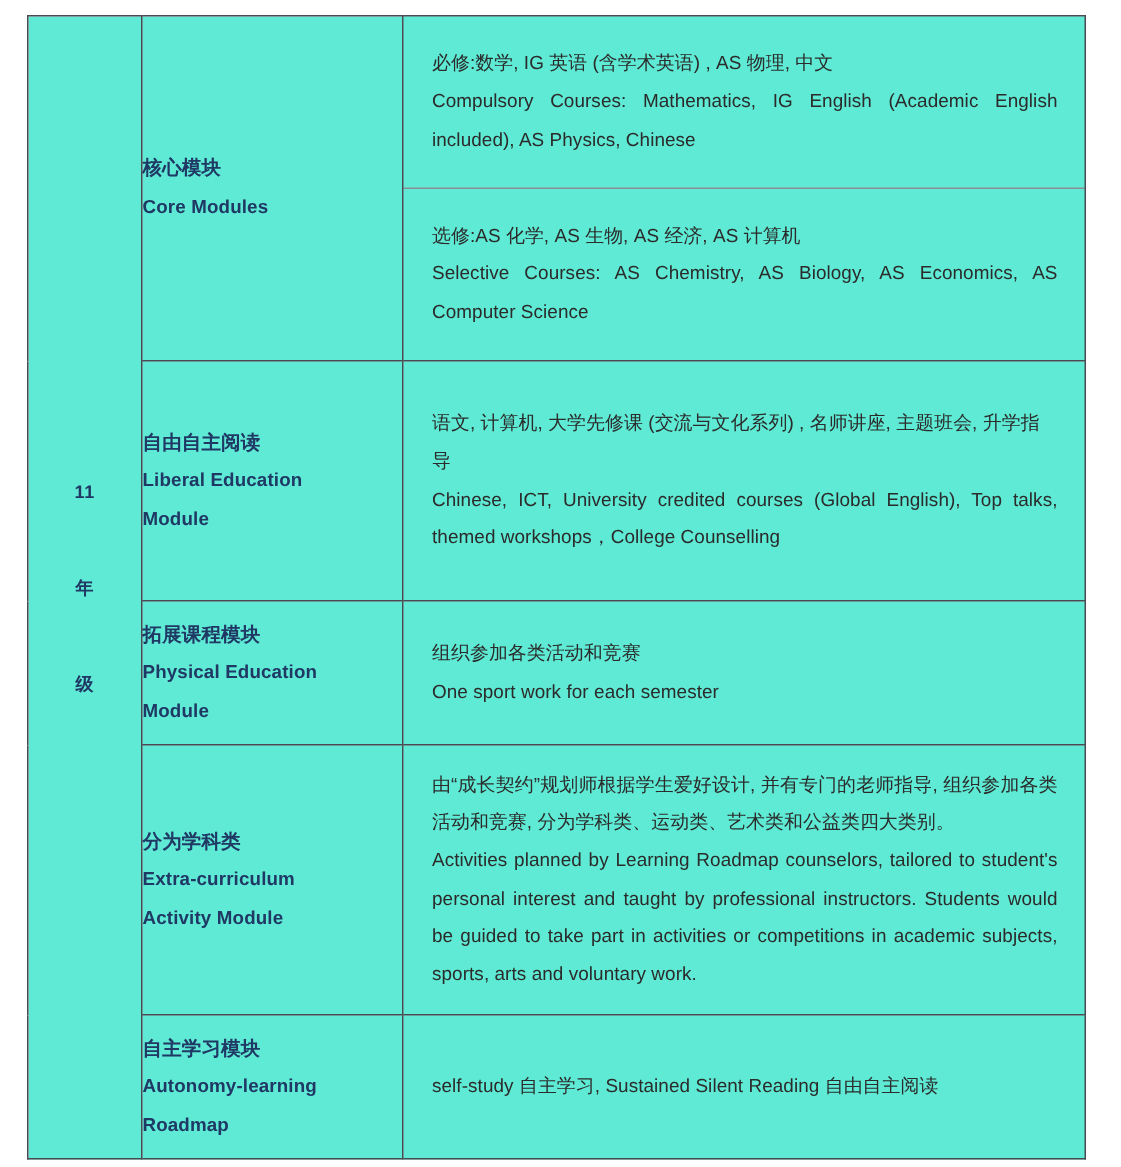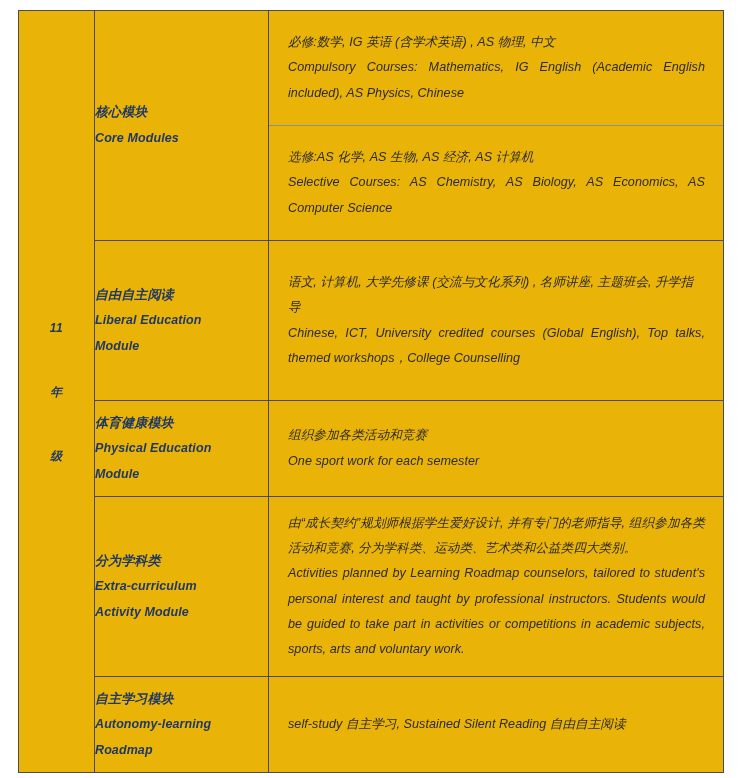--- a/index.html
+++ b/index.html
@@ -29,22 +29,21 @@
     width: 705px;
     border-collapse: collapse;
     table-layout: fixed;
     background: #fffffe;
   }
 
   .curriculum-table td {
     border: 1px solid #4a4a52;
     vertical-align: middle;
     padding: 0;
-    background: #eab308;
-    font-style: italic;
+    background: #5eead4;
   }
 
   
   .col-grade   { width: 76px; }
   .col-module  { width: 174px; }
   .col-content { width: 455px; }
 
   
   .grade-cell {
     text-align: center;
@@ -187,21 +186,21 @@
           <div class="content-block">
             <span class="line">语文, 计算机, 大学先修课 (交流与文化系列) , 名师讲座, 主题班会, 升学指导</span>
             <span class="line justified">Chinese, ICT, University credited courses (Global English), Top talks, themed workshops，College Counselling</span>
           </div>
         </td>
       </tr>
 
       <tr class="row-pe">
         <td class="module-cell">
           <div class="module-name">
-            <span class="zh">体育健康模块</span>
+            <span class="zh">拓展课程模块</span>
             <span class="en">Physical Education Module</span>
           </div>
         </td>
         <td class="content-cell">
           <div class="content-block">
             <span class="line">组织参加各类活动和竞赛</span>
             <span class="line">One sport work for each semester</span>
           </div>
         </td>
       </tr>

